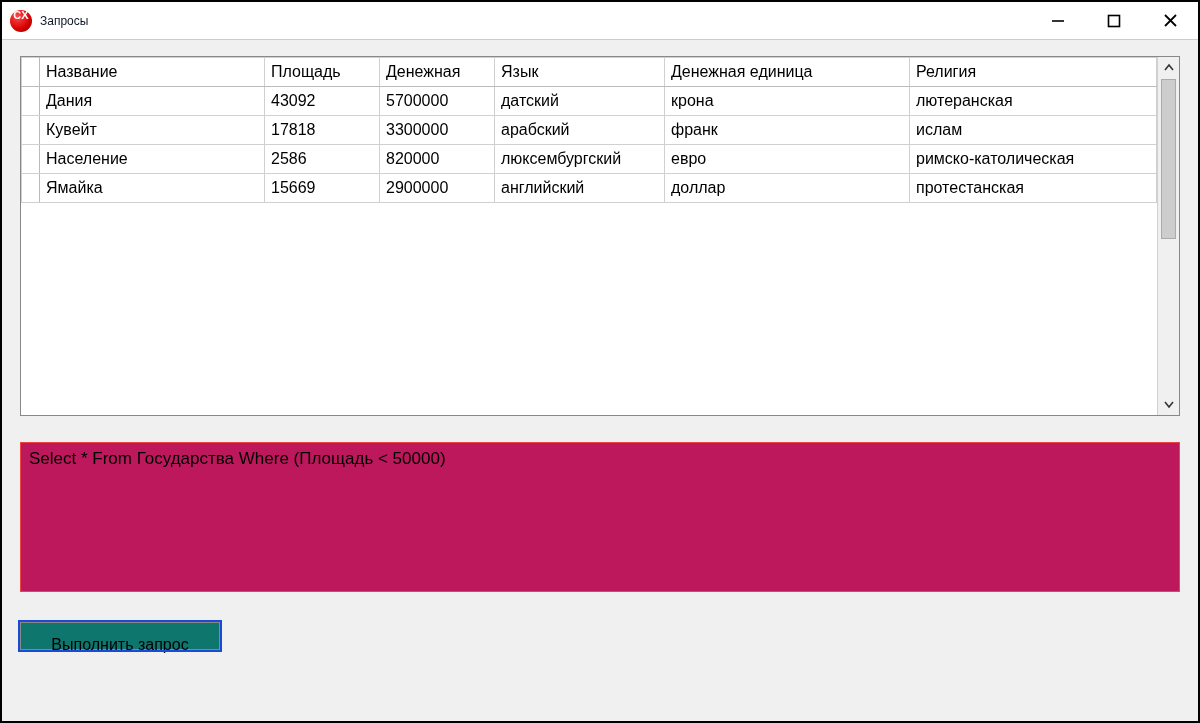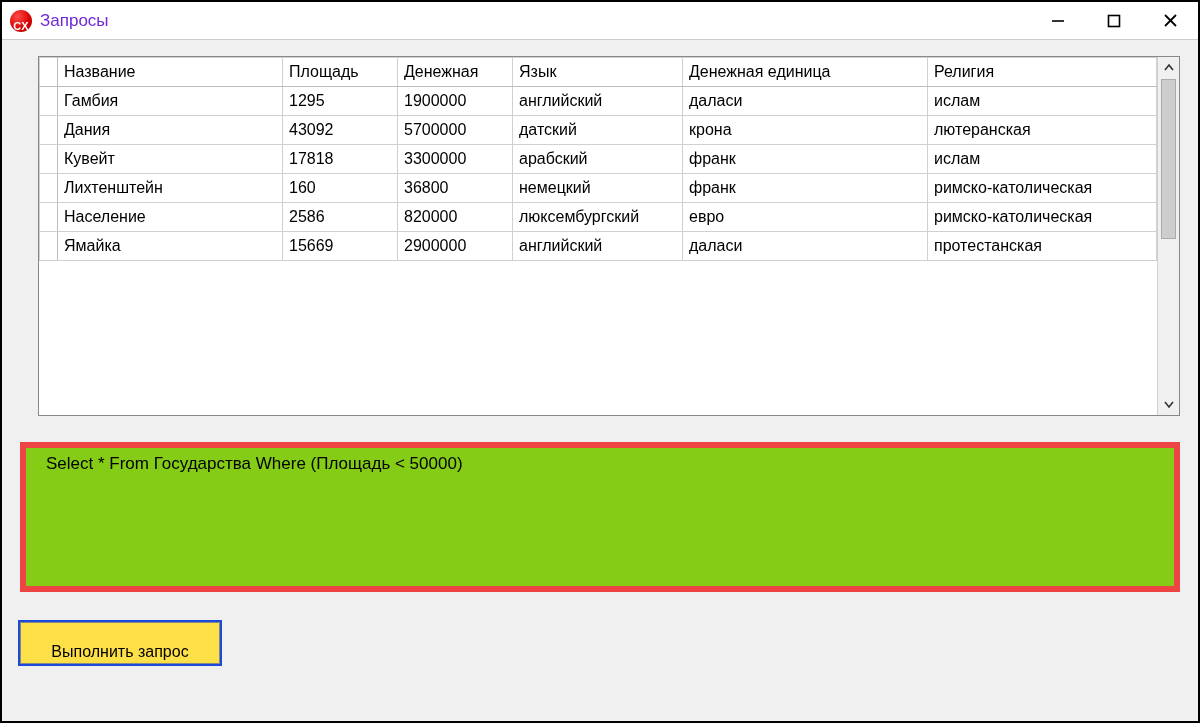--- a/index.html
+++ b/index.html
@@ -25,30 +25,30 @@
       display: flex;
       align-items: center;
       gap: 8px;
     }
     .app-icon {
       width: 22px;
       height: 22px;
       border-radius: 50%;
       background: radial-gradient(circle at 35% 30%, #ff4a4a 0%, #d40000 60%, #a00000 100%);
       display: flex;
-      align-items: flex-end;
+      align-items: flex-start;
       justify-content: center;
       color: #fff;
       font-weight: bold;
       font-size: 11px;
       line-height: 1;
     }
     .title-text {
-      font-size: 17px;
-      color: #6d28d9;
+      font-size: 12px;
+      color: #0f172a;
     }
     .winbtns {
       display: flex;
       height: 100%;
     }
     .winbtn {
       width: 56px;
       height: 100%;
       display: flex;
       align-items: center;
@@ -63,21 +63,20 @@
       height: calc(100% - 38px);
       display: flex;
       flex-direction: column;
     }
     .grid-wrap {
       background: #fff;
       border: 1px solid #888;
       height: 360px;
       display: flex;
       flex-direction: column;
-      margin-left: 18px;
     }
     .grid-inner {
       flex: 1;
       display: flex;
       overflow: hidden;
     }
     .grid-table-wrap {
       flex: 1;
       overflow: hidden;
     }
@@ -135,36 +134,36 @@
     .vscroll .thumb {
       width: 15px;
       background:#cdcdcd;
       border:1px solid #aaa;
       flex: 0 0 160px;
       margin-top: 0;
     }
     .vscroll .track { flex:1; display:flex; flex-direction:column; align-items:center;}
     .spacer { height: 26px; }
     .querybox {
-      background: #84cc16;
-      border: 6px solid #ef4444;
+      background: #be185d;
+      border: 1px solid #ef4444;
       height: 150px;
-      padding: 6px 20px;
+      padding: 6px 8px;
       font-size: 17px;
       color: #000;
     }
     .btnrow {
       margin-top: 30px;
     }
     .run-btn {
-      background: #fde047;
+      background: #0f766e;
       border: 1px solid #888;
       outline: 2px solid #1a4bd8;
       outline-offset: 0;
-      padding: 20px 20px;
+      padding: 13px 20px;
       font-size: 16px;
       font-family: inherit;
       cursor: pointer;
       min-width: 200px;
       height: 20px;
     }
   </style>
 </head>
 <body>
 
@@ -217,70 +216,52 @@
               <th>Площадь</th>
               <th>Денежная</th>
               <th>Язык</th>
               <th>Денежная единица</th>
               <th>Религия</th>
             </tr>
           </thead>
           <tbody id="grid-body">
               <tr>
                 <td class="rowhdr"></td>
-                <td>Гамбия</td>
-                <td class="num">1295</td>
-                <td class="num">1900000</td>
-                <td>английский</td>
-                <td>даласи</td>
-                <td>ислам</td>
-              </tr>
-              <tr>
-                <td class="rowhdr"></td>
                 <td>Дания</td>
                 <td class="num">43092</td>
                 <td class="num">5700000</td>
                 <td>датский</td>
                 <td>крона</td>
                 <td>лютеранская</td>
               </tr>
               <tr>
                 <td class="rowhdr"></td>
                 <td>Кувейт</td>
                 <td class="num">17818</td>
                 <td class="num">3300000</td>
                 <td>арабский</td>
                 <td>франк</td>
                 <td>ислам</td>
               </tr>
               <tr>
                 <td class="rowhdr"></td>
-                <td>Лихтенштейн</td>
-                <td class="num">160</td>
-                <td class="num">36800</td>
-                <td>немецкий</td>
-                <td>франк</td>
-                <td>римско-католическая</td>
-              </tr>
-              <tr>
-                <td class="rowhdr"></td>
                 <td>Население</td>
                 <td class="num">2586</td>
                 <td class="num">820000</td>
                 <td>люксембургский</td>
                 <td>евро</td>
                 <td>римско-католическая</td>
               </tr>
               <tr>
                 <td class="rowhdr"></td>
                 <td>Ямайка</td>
                 <td class="num">15669</td>
                 <td class="num">2900000</td>
                 <td>английский</td>
-                <td>даласи</td>
+                <td>доллар</td>
                 <td>протестанская</td>
               </tr>
             </tbody>
         </table>
       </div>
       <div class="vscroll">
         <div class="arrow">
           <svg width="10" height="10">
               <polyline points="1,7 5,2 9,7" fill="none" stroke="#333" stroke-width="1.6"></polyline>
             </svg>

